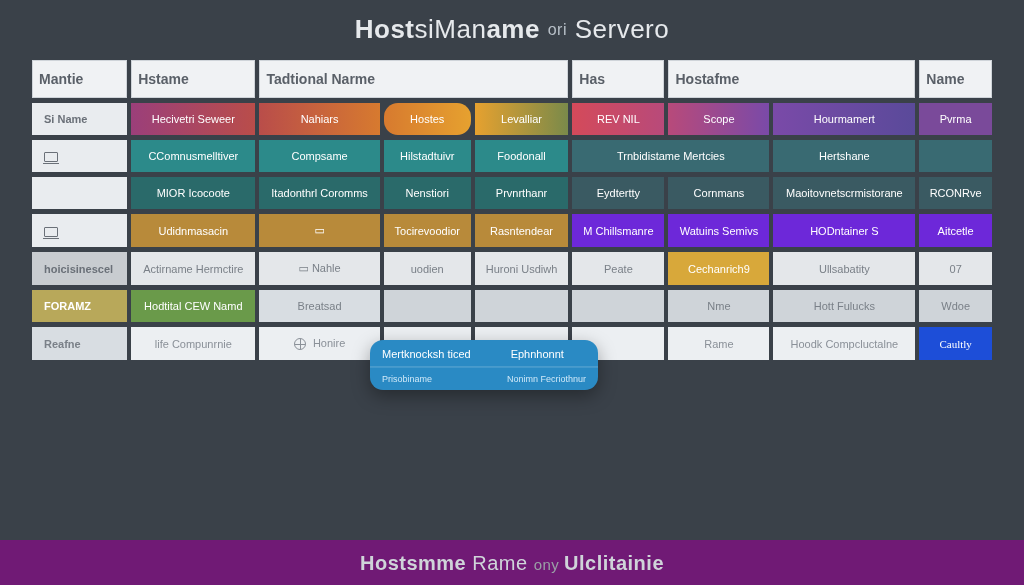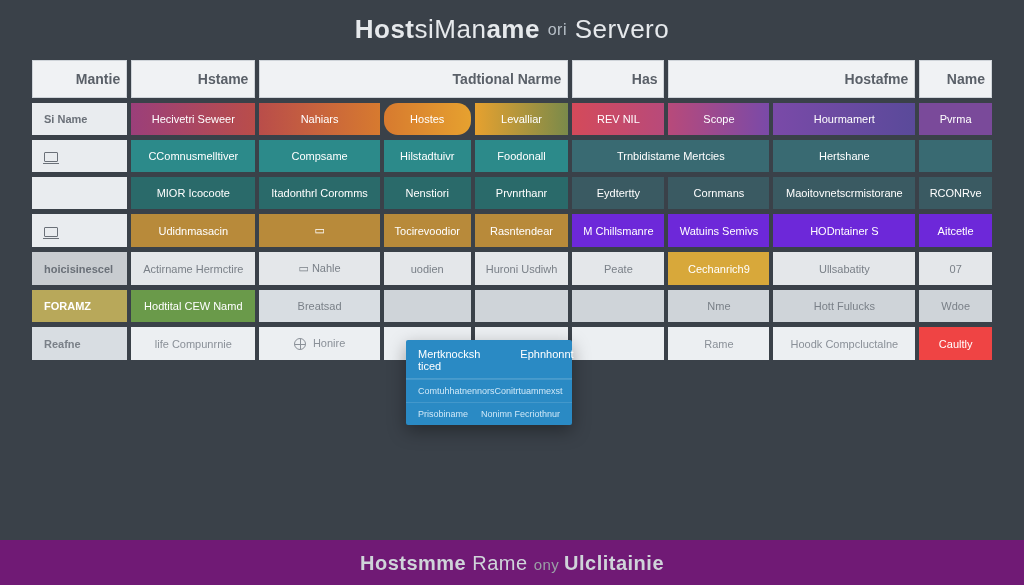--- a/index.html
+++ b/index.html
@@ -23,21 +23,21 @@
 
   .table-wrap { padding: 0 28px; }
   table { width: 100%; border-collapse: separate; border-spacing: 4px 5px; }
 
   
   .hdr td {
     background: #f0f2f4;
     color: #5a6068;
     font-weight: 600;
     font-size: 14px;
-    text-align: right;
+    text-align: left;
     padding: 10px 6px;
     border: 1px solid #cfd4d9;
   }
 
   
   td {
     font-size: 11px;
     padding: 10px 8px;
     text-align: center;
     color: #fff;
@@ -82,33 +82,32 @@
 
   
   .r6 td { background:#cfd4d9; color:#7a8088;margin-top:16px; }
   .r6 .c0 { background:#b8a85a; color:#fff; }
   .r6 .c1 { background:#6a9a4a; color:#fff; }
   .r6 .c2 { background:#d8dde2; }
 
   
   .r7 td { background:#eceff2; color:#8a9098; }
   .r7 .c0 { background:#d8dde2; color:#7a8088; }
-  .r7 .c8 { background:#ef4444; color:#fff; }
+  .r7 .c8 { background:#1d4ed8; color:#fff;font-family:Liberation Serif, serif; }
 
   
   .popup {
     position: absolute;
     left: 370px; top: 340px;
-    width: 166px;
+    width: 228px;
     background: #2a8ac4;
-    border-radius: 2px;
+    border-radius: 13px;
     box-shadow: 0 6px 18px rgba(0,0,0,0.35);
     font-size: 10px;
     color: #e8f4fc;
-    margin-left: 36px;
   }
   .popup-hdr {
     display: flex; gap: 40px;
     padding: 8px 12px 6px 12px;
     color:#fff; font-size:11px;
     border-bottom: 1px solid rgba(255,255,255,0.15);
   }
   .popup-row {
     display: flex; justify-content: space-between;
     padding: 6px 12px;
@@ -243,24 +242,20 @@
 </tbody>
     </table>
 </div>
 
 <div class="popup">
   <div class="popup-hdr">
     <span>Mertknocksh ticed</span>
     <span>Ephnhonnt</span>
   </div>
   <div class="popup-row">
-    <span>Comtuhhatnennors</span>
-    <span>Conitrtuammexst</span>
-  </div>
-  <div class="popup-row">
     <span>Prisobiname</span>
     <span>Nonimn Fecriothnur</span>
   </div>
 </div>
 
 <div class="footer">
   <span class="b">Hostsmme </span><span>Rame </span><span class="thin">ony </span><span class="b">Ulclitainie</span>
 </div>
 
 </body></html>

